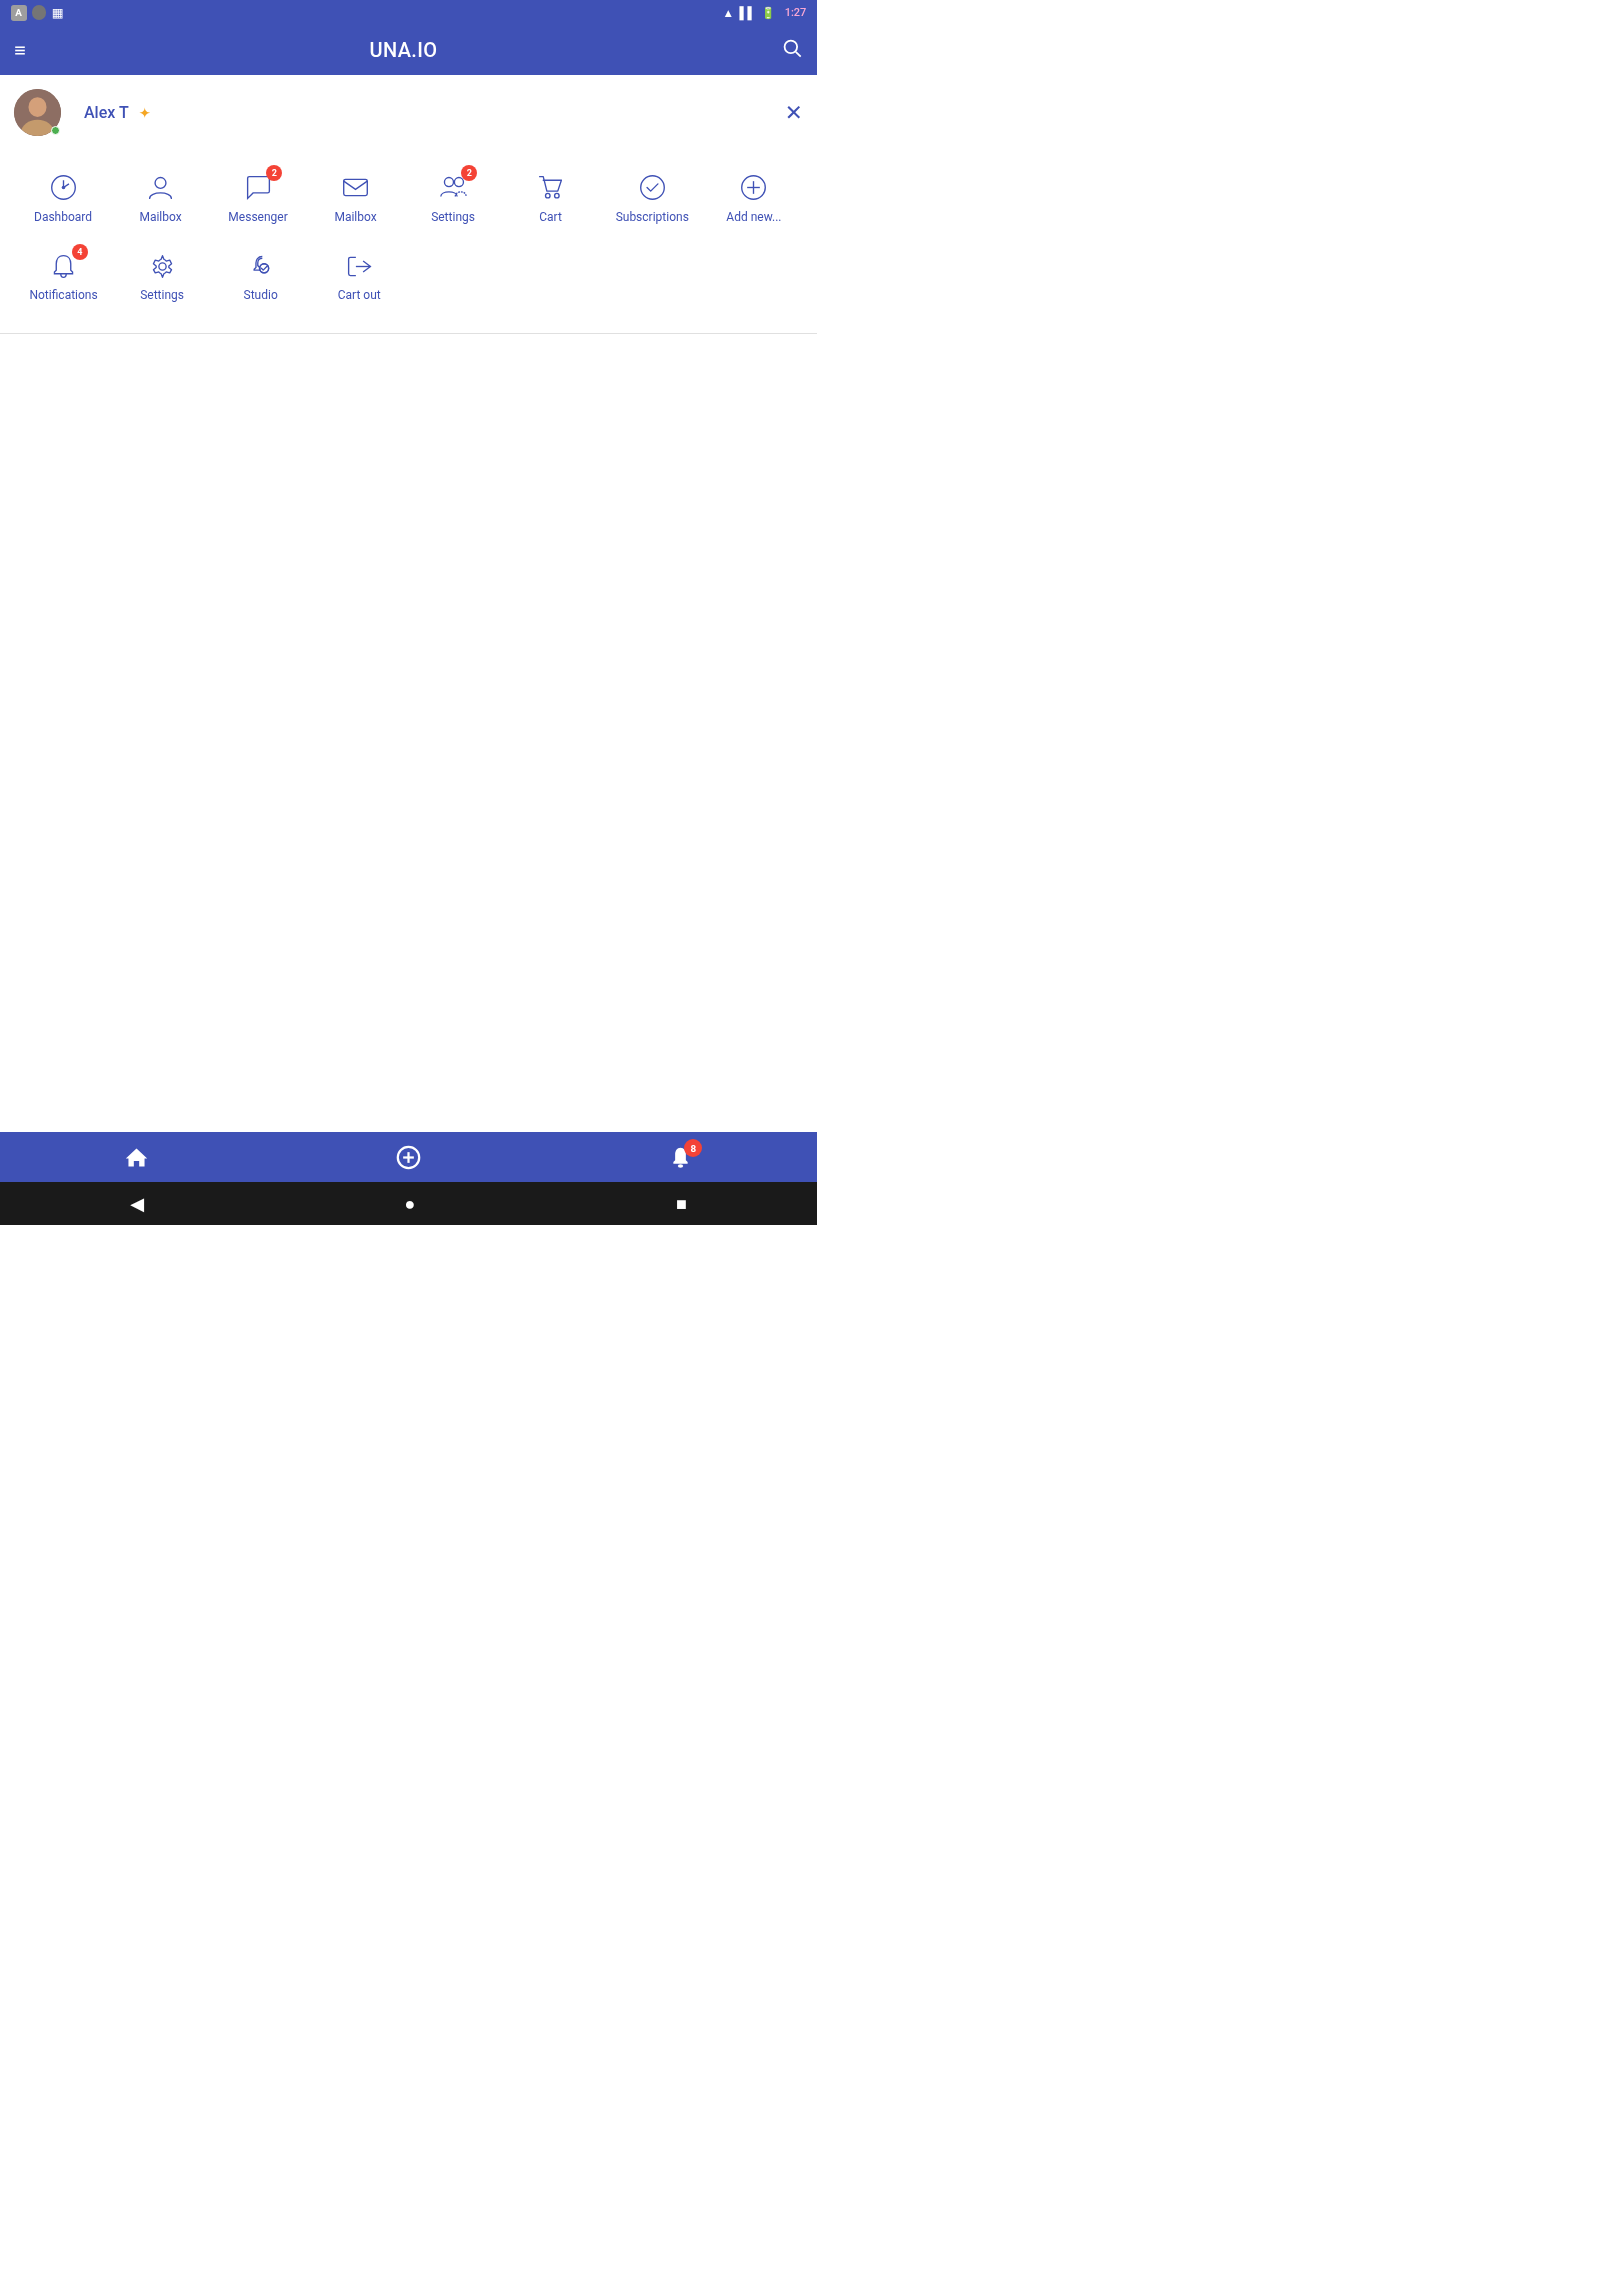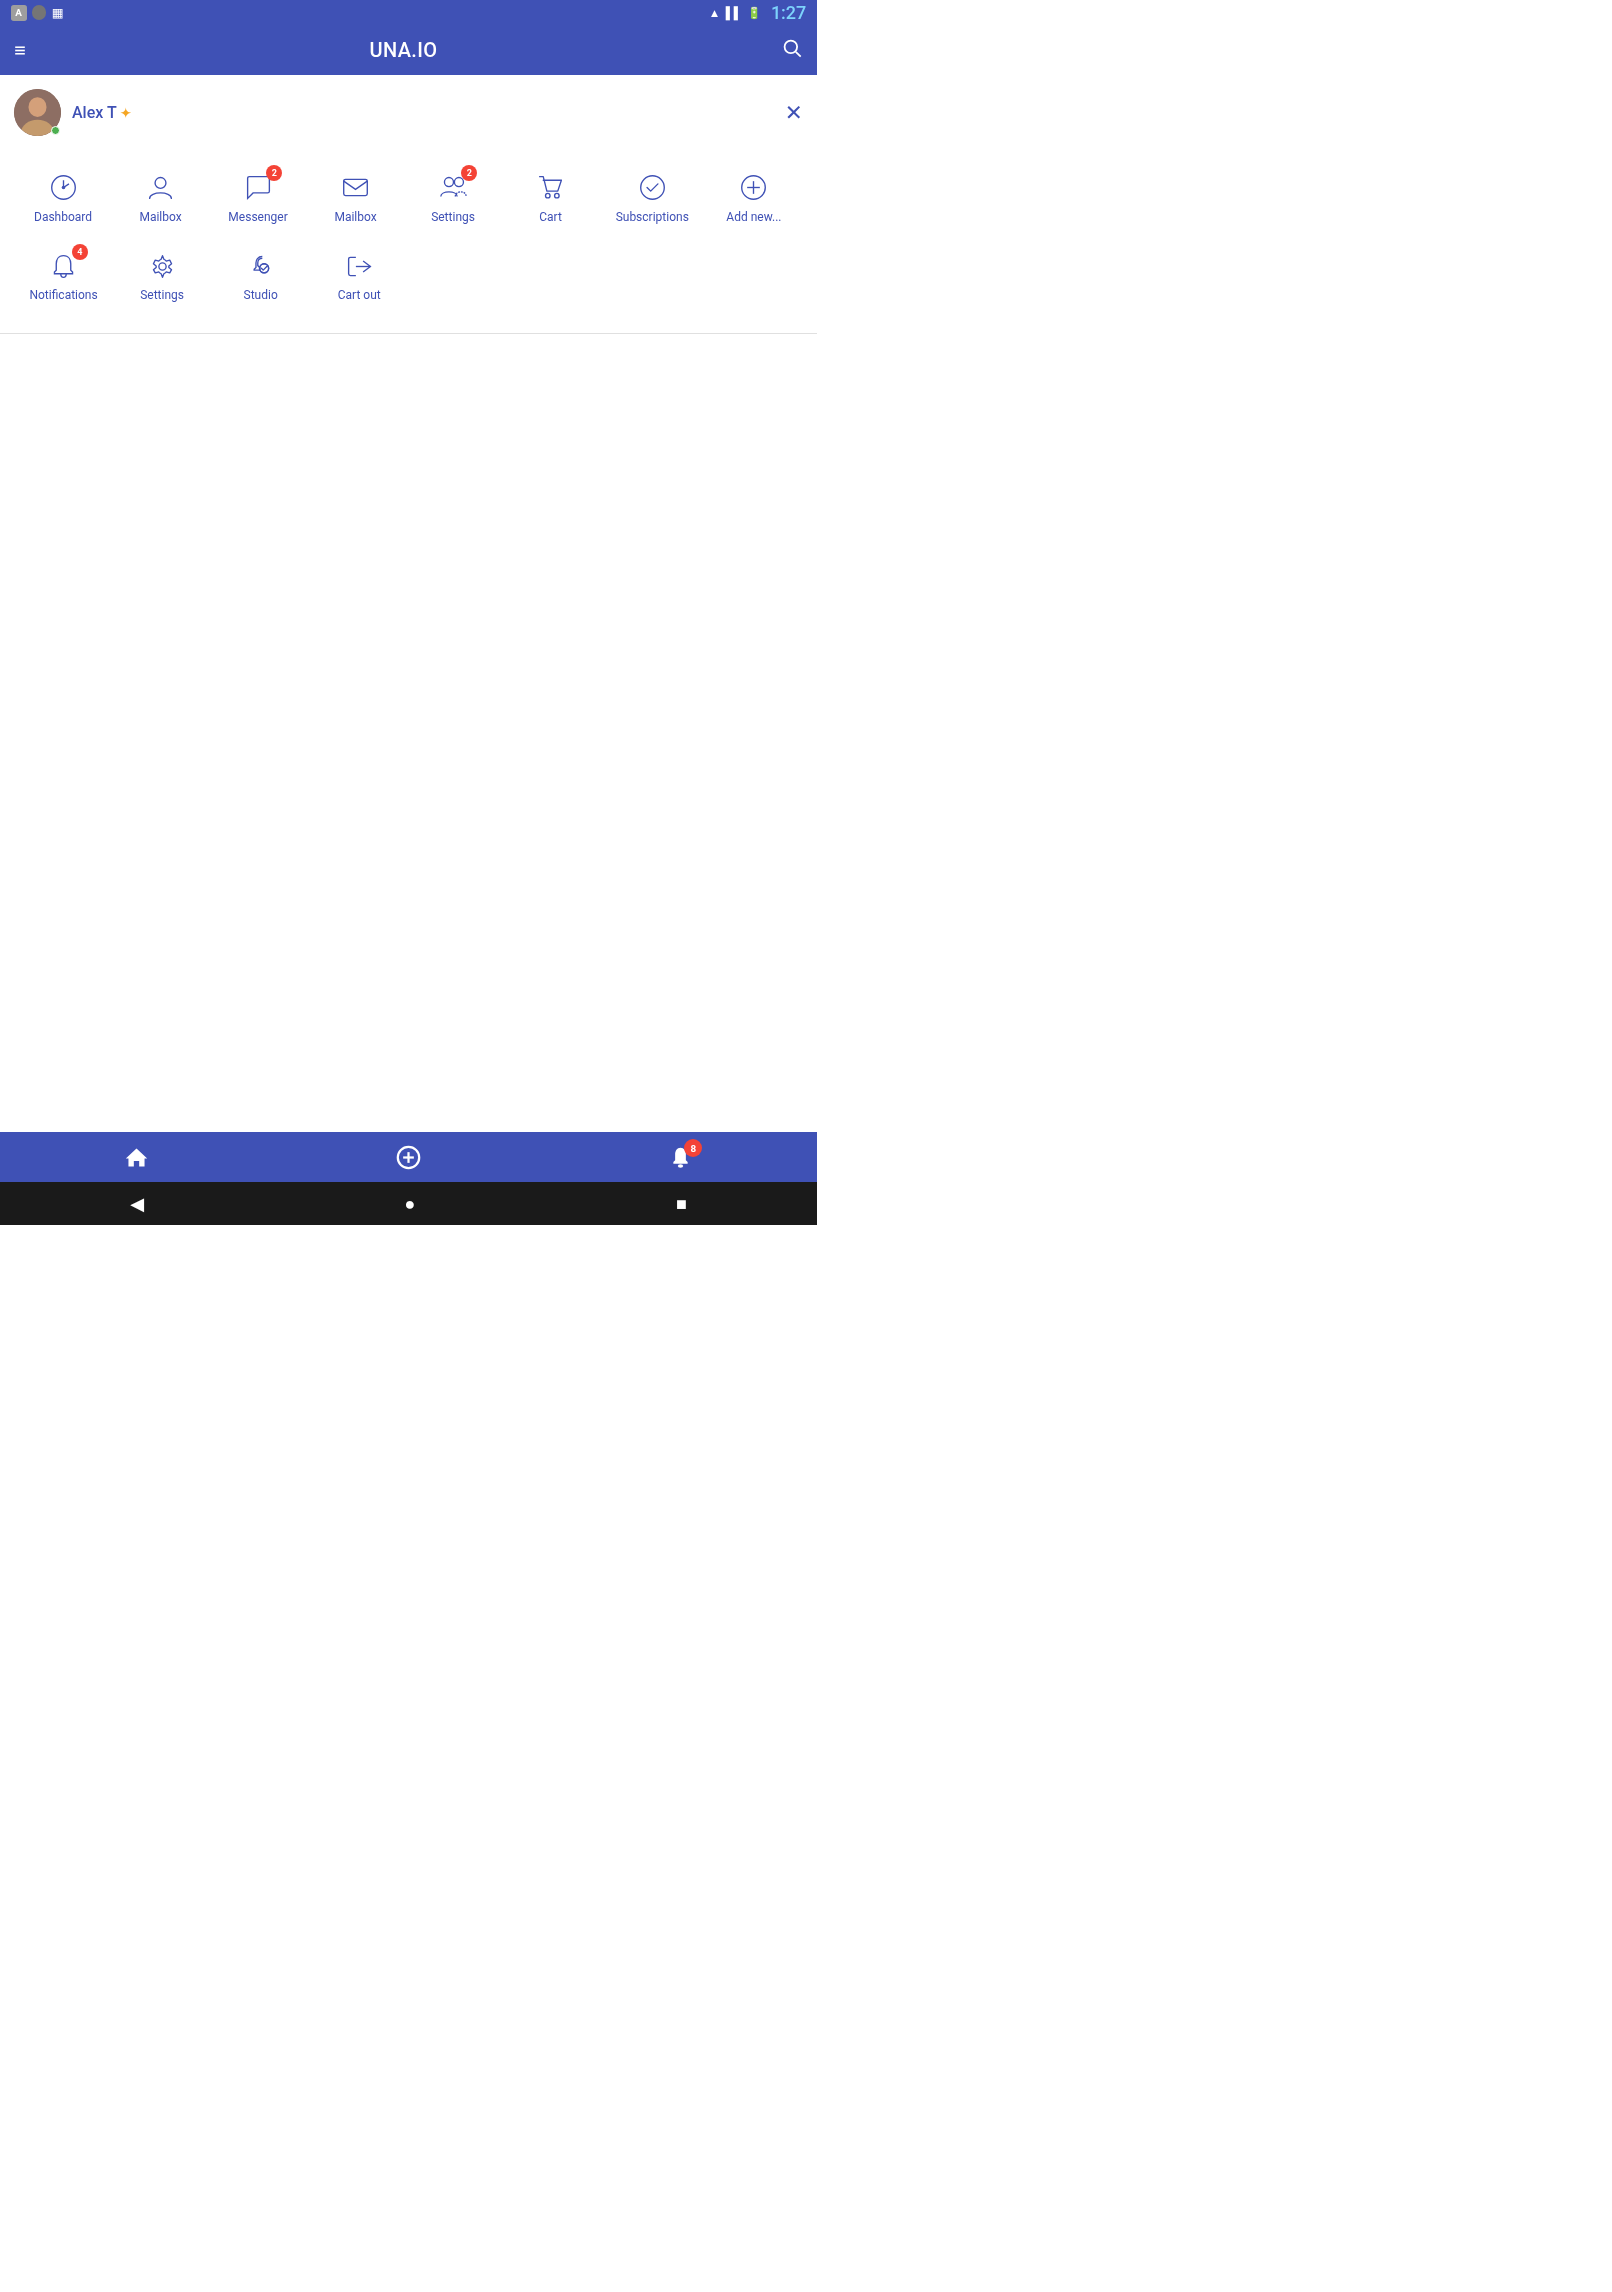--- a/index.html
+++ b/index.html
@@ -265,21 +265,21 @@
 <div class="status-bar">
   <div class="status-bar-left">
     <span style="width:16px;height:16px;background:#9e9e9e;border-radius:2.7px;display:inline-flex;align-items:center;justify-content:center;color:#fff;font-size:9.9px;font-weight:700;">A</span>
     <span style="width:14.3px;height:14.3px;background:#757575;border-radius:50%;display:inline-block;"></span>
     <span style="color:#fff;font-size:12.5px;">▦</span>
   </div>
   <div class="status-bar-right">
     <span style="color:#fff;font-size:11.6px;">▲</span>
     <span style="color:#fff;font-size:11.6px;">▌▌</span>
     <span style="color:#fff;font-size:11.6px;">🔋</span>
-    <span style="color:#7dd3fc;font-size:18px;font-weight:500;margin-left:3.6px;">1:27</span>
+    <span style="color:#f9a8d4;font-size:11px;font-weight:500;margin-left:3.6px;">1:27</span>
   </div>
 </div>
 
 <div class="app-bar">
   <span class="app-bar-icon">≡</span>
   <span class="app-bar-title">UNA.IO</span>
   <span class="app-bar-icon">
     <svg width="21.5" height="21.5" viewBox="0 0 24 24" fill="none" stroke="white" stroke-width="2">
       <circle cx="11" cy="11" r="7"></circle>
       <line x1="16.5" y1="16.5" x2="22" y2="22"></line>
@@ -295,21 +295,21 @@
         <div class="avatar">
 
           <svg width="47" height="47" viewBox="0 0 52 52" fill="none" xmlns="http://www.w3.org/2000/svg">
             <rect width="52" height="52" rx="26" fill="#8d6e63"></rect>
             <ellipse cx="26" cy="20" rx="10" ry="11" fill="#d4a07a"></ellipse>
             <ellipse cx="26" cy="48" rx="18" ry="14" fill="#c49a6c"></ellipse>
           </svg>
         </div>
         <div class="online-dot"></div>
       </div>
-      <div style="display:flex;align-items:center;gap:3px;">
+      <div style="display:flex;align-items:center;gap:10px;margin-left:12px;">
         <span class="user-name">Alex T</span>
         <span class="verified-icon">✦</span>
       </div>
     </div>
     <span class="close-btn">✕</span>
   </div>
 
   <div class="row1">
 
     <div class="menu-item">

